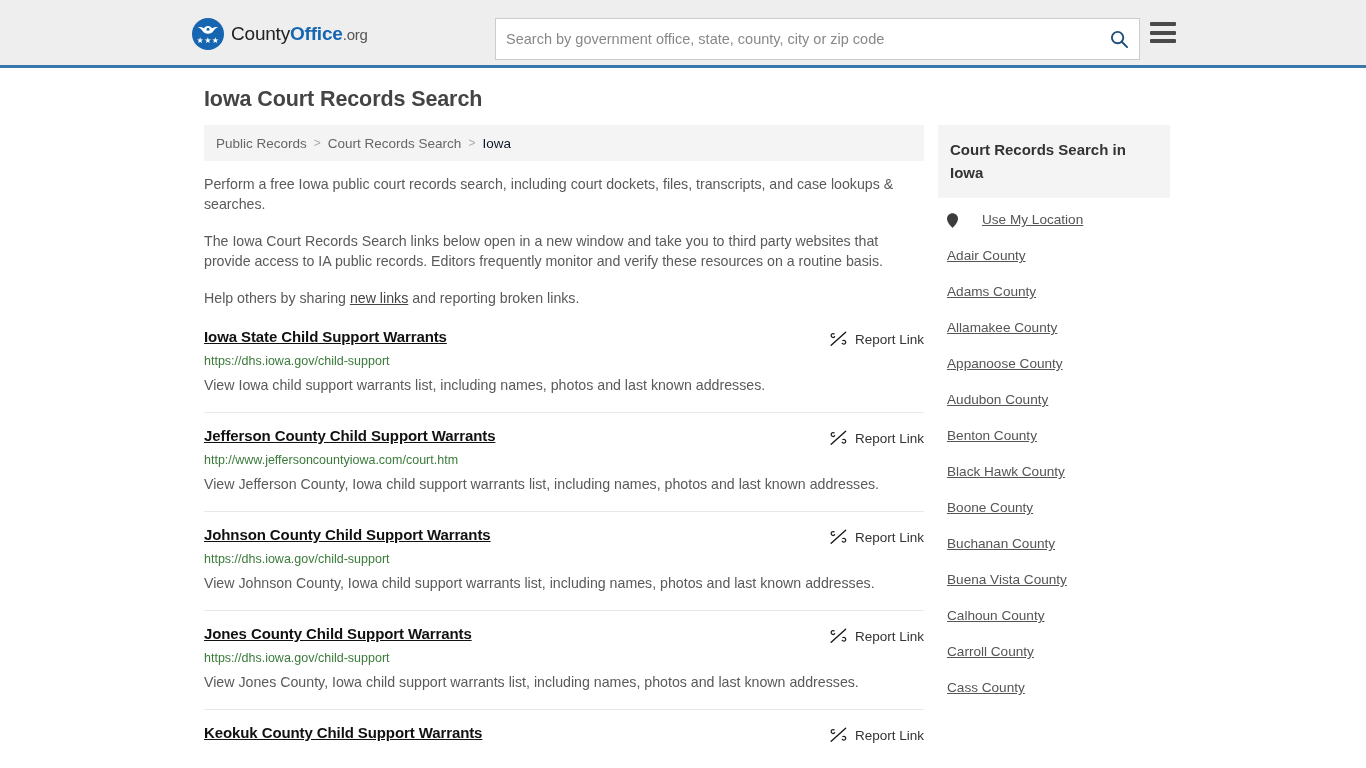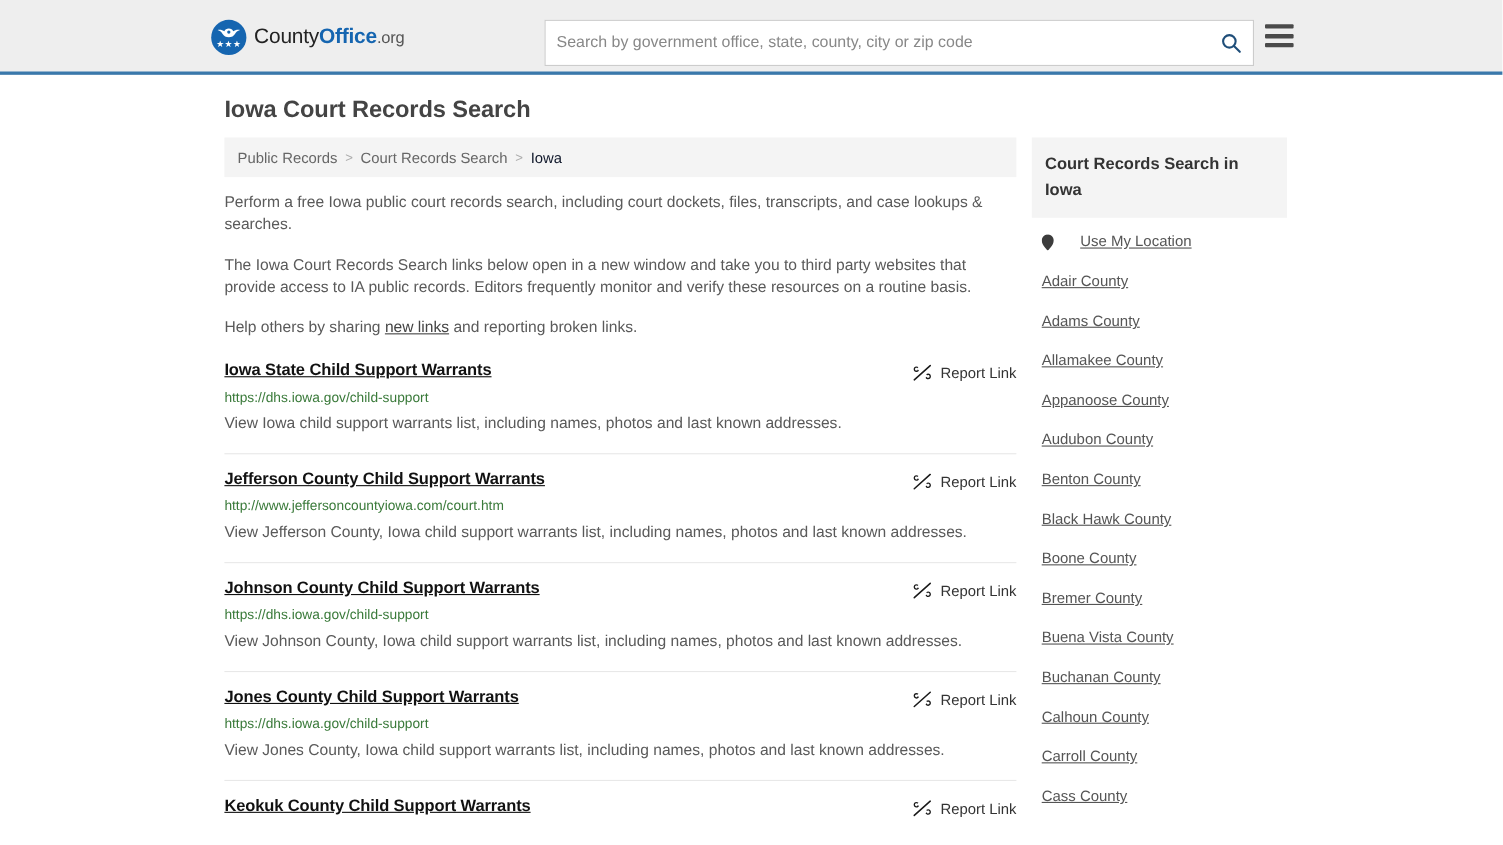--- a/index.html
+++ b/index.html
@@ -426,27 +426,24 @@
         <li>
           <a class="sidebar-link">Benton County</a>
         </li>
         <li>
           <a class="sidebar-link">Black Hawk County</a>
         </li>
         <li>
           <a class="sidebar-link">Boone County</a>
         </li>
         <li>
-          <a class="sidebar-link">Bremer County</a>
+          <a class="sidebar-link">Buchanan County</a>
         </li>
         <li>
           <a class="sidebar-link">Buena Vista County</a>
-        </li>
-        <li>
-          <a class="sidebar-link">Buchanan County</a>
         </li>
         <li>
           <a class="sidebar-link">Calhoun County</a>
         </li>
         <li>
           <a class="sidebar-link">Carroll County</a>
         </li>
         <li>
           <a class="sidebar-link">Cass County</a>
         </li>

